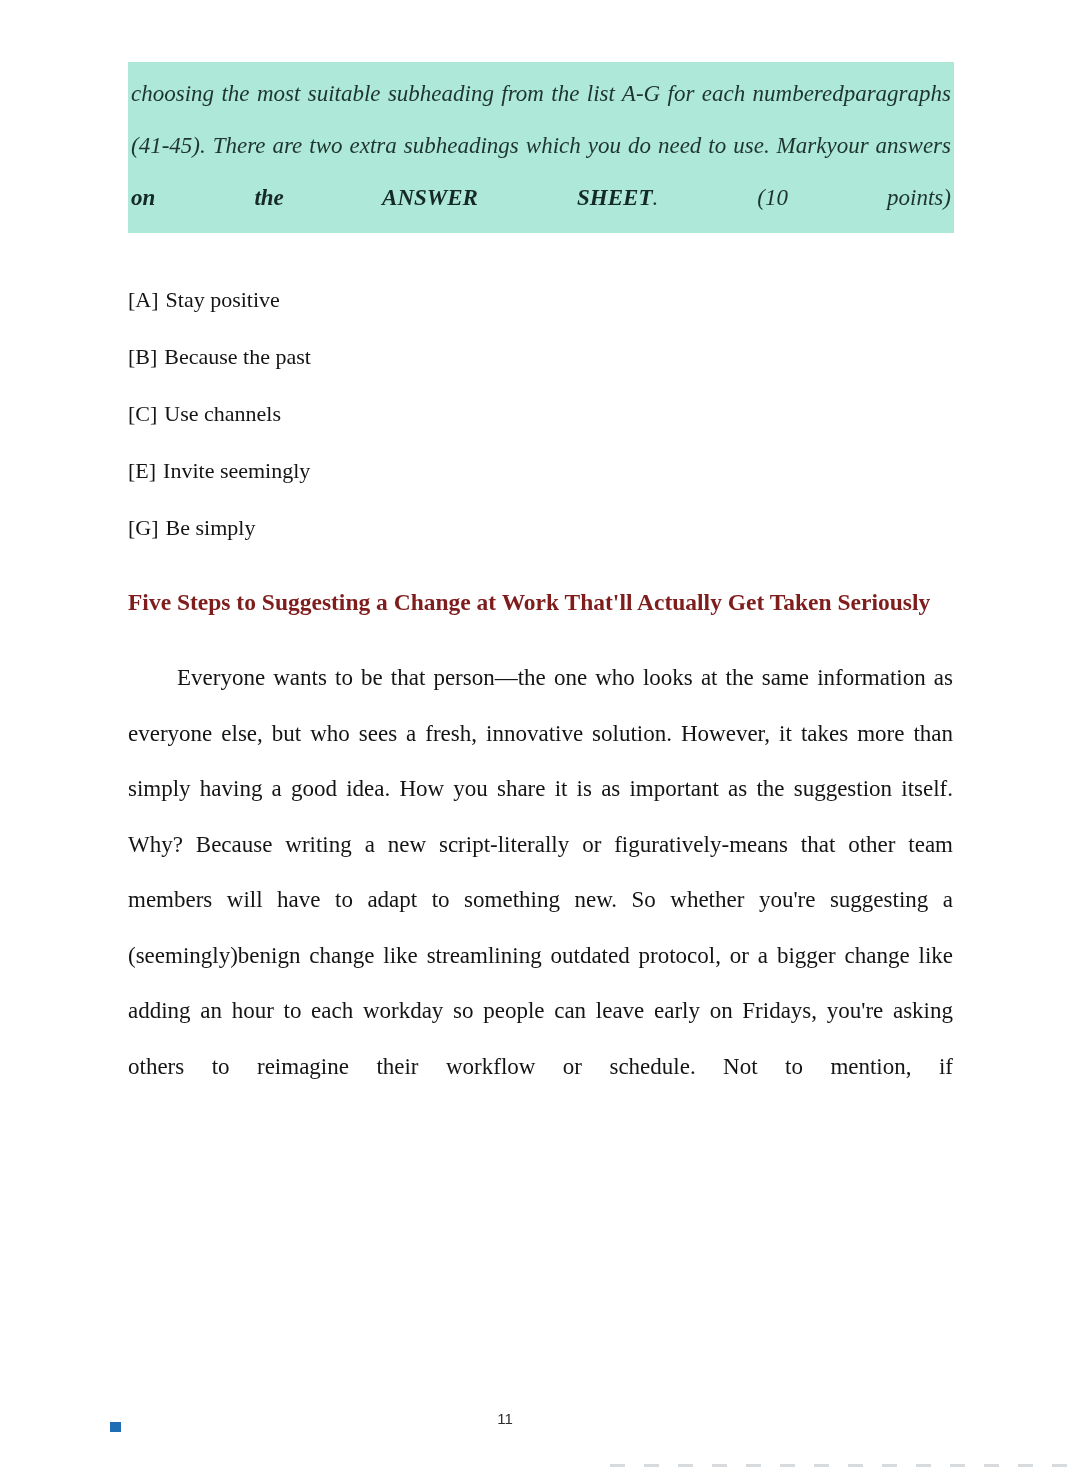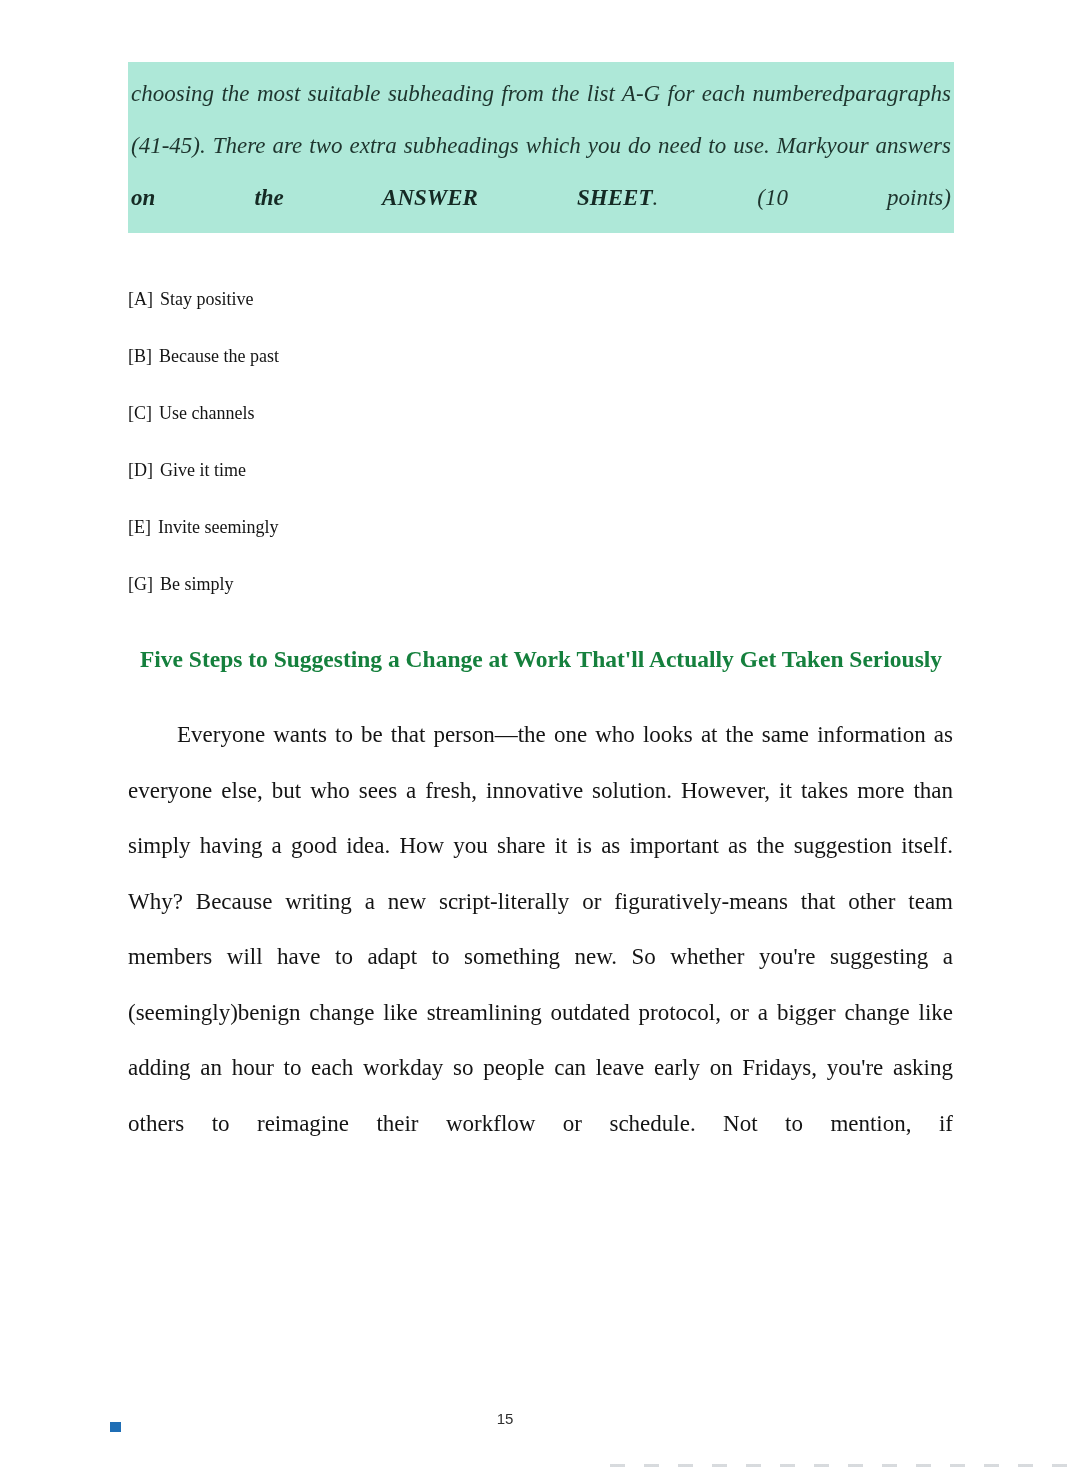--- a/index.html
+++ b/index.html
@@ -38,34 +38,33 @@
     font-weight: bold;
     font-style: italic;
     color: #152a24;
   }
 
   
   .options {
     list-style: none;
     margin: 38px 0 0 0;
     padding: 0;
-    font-size: 18px;
+    font-size: 22px;
     color: #141414;
   }
   .options li { line-height: 57px; }
   .opt-label { margin-right: 7px; }
 
   
   .article-title {
     margin: 20px 0 0 0;
     font-size: 23.5px;
     font-weight: bold;
-    text-align: center;
     line-height: 52px;
-    color: #15803d;
+    color: #7f1d1d;
   }
 
   
   .article-paragraph {
     margin: 22px 1px 0 0;
     font-size: 23px;
     line-height: 55.5px;
     text-align: justify;
     text-align-last: justify;
     text-indent: 49px;
@@ -111,29 +110,28 @@
 
 <div class="page">
   <div class="content">
 
     <div class="highlight-block"><span>choosing the most suitable subheading from the list A-G for each numberedparagraphs (41-45). There are two extra subheadings which you do need to use. Markyour answers </span><span class="bold-it">on the ANSWER SHEET</span><span>. (10 points)</span></div>
 
     <ul class="options">
       <li><span class="opt-label">[A]</span><span>Stay positive</span></li>
       <li><span class="opt-label">[B]</span><span>Because the past</span></li>
       <li><span class="opt-label">[C]</span><span>Use channels</span></li>
-      <li><span class="opt-label">[D]</span><span>Give it time</span></li>
       <li><span class="opt-label">[E]</span><span>Invite seemingly</span></li>
       <li><span class="opt-label">[G]</span><span>Be simply</span></li>
     </ul>
 
     <h1 class="article-title">Five Steps to Suggesting a Change at Work That'll Actually Get Taken Seriously</h1>
 
     <p class="article-paragraph">Everyone wants to be that person—the one who looks at the same information as everyone else, but who sees a fresh, innovative solution. However, it takes more than simply having a good idea. How you share it is as important as the suggestion itself. Why? Because writing a new script-literally or figuratively-means that other team members will have to adapt to something new. So whether you're suggesting a (seemingly)benign change like streamlining outdated protocol, or a bigger change like adding an hour to each workday so people can leave early on Fridays, you're asking others to reimagine their workflow or schedule. Not to mention, if</p>
 
   </div>
 
   <span class="page-marker"></span>
 
-  <div class="page-number">15</div>
+  <div class="page-number">11</div>
 
   <div class="bottom-artifact"></div>
 </div>
 
 </body></html>

